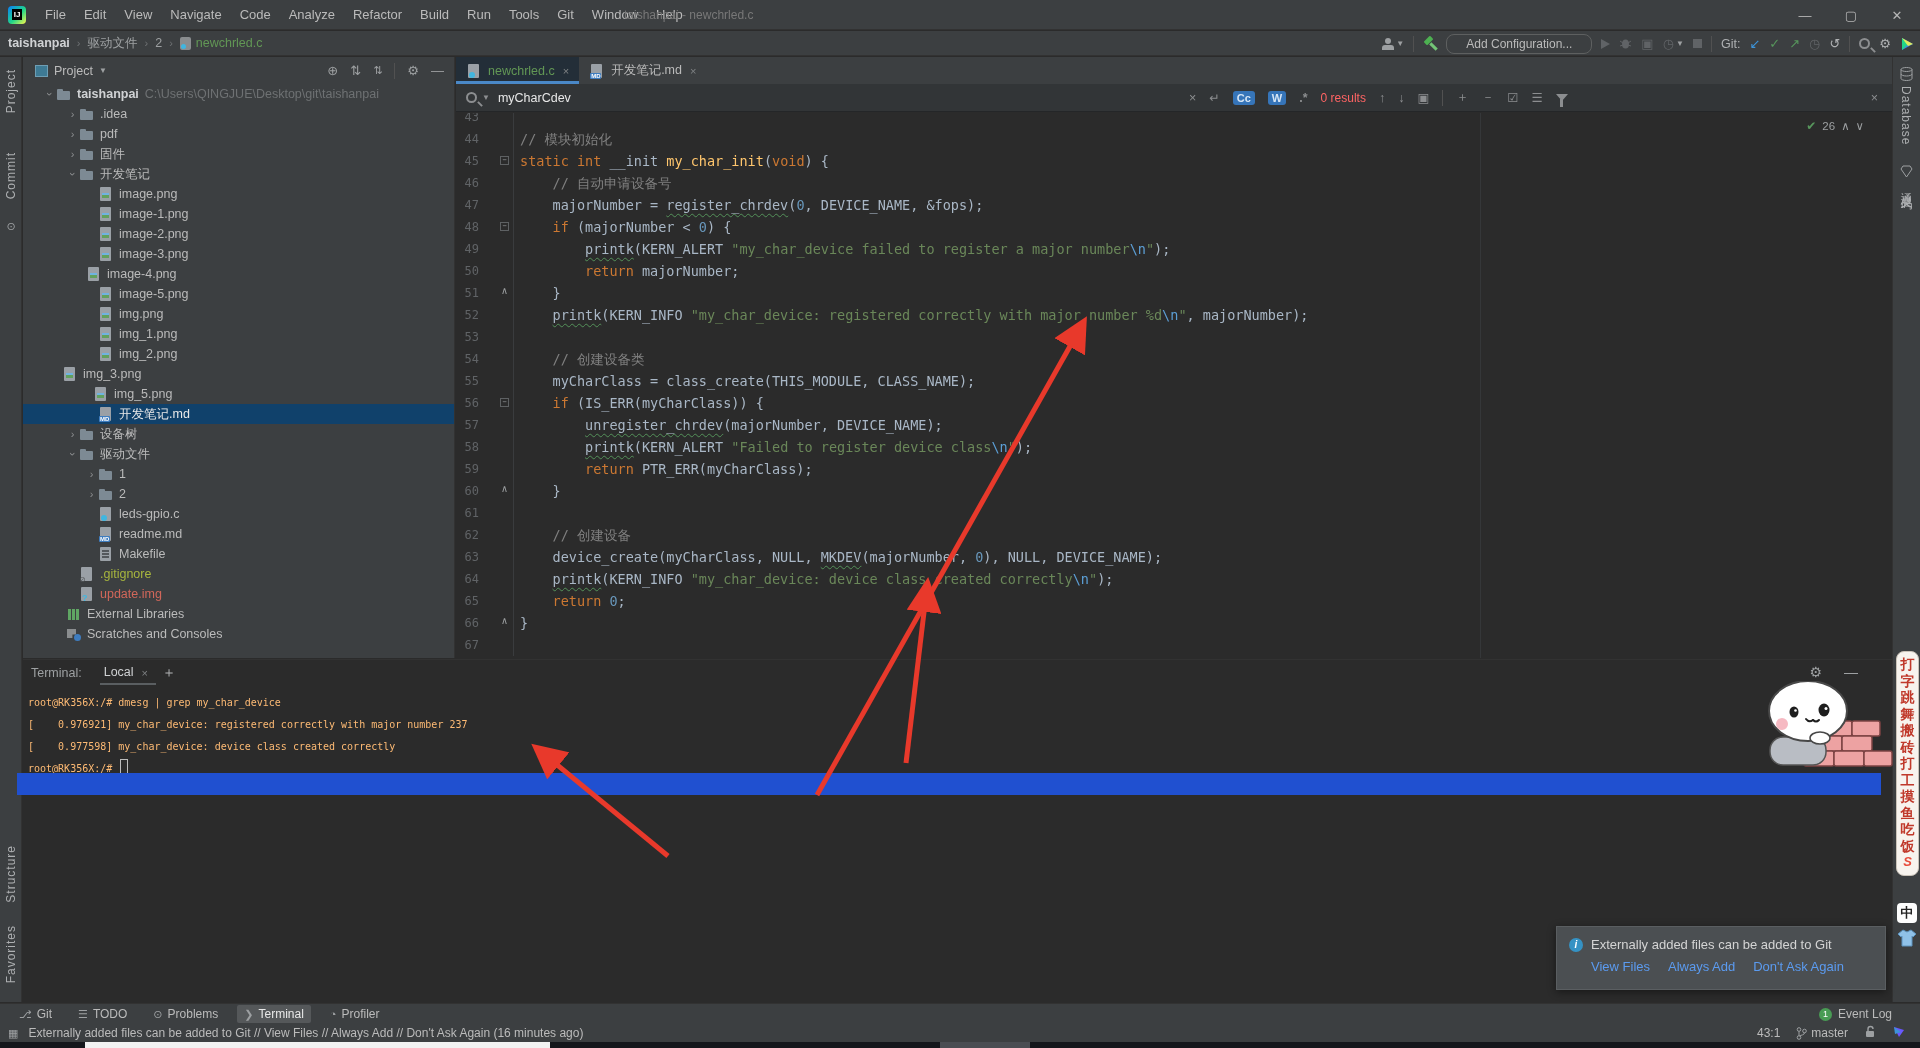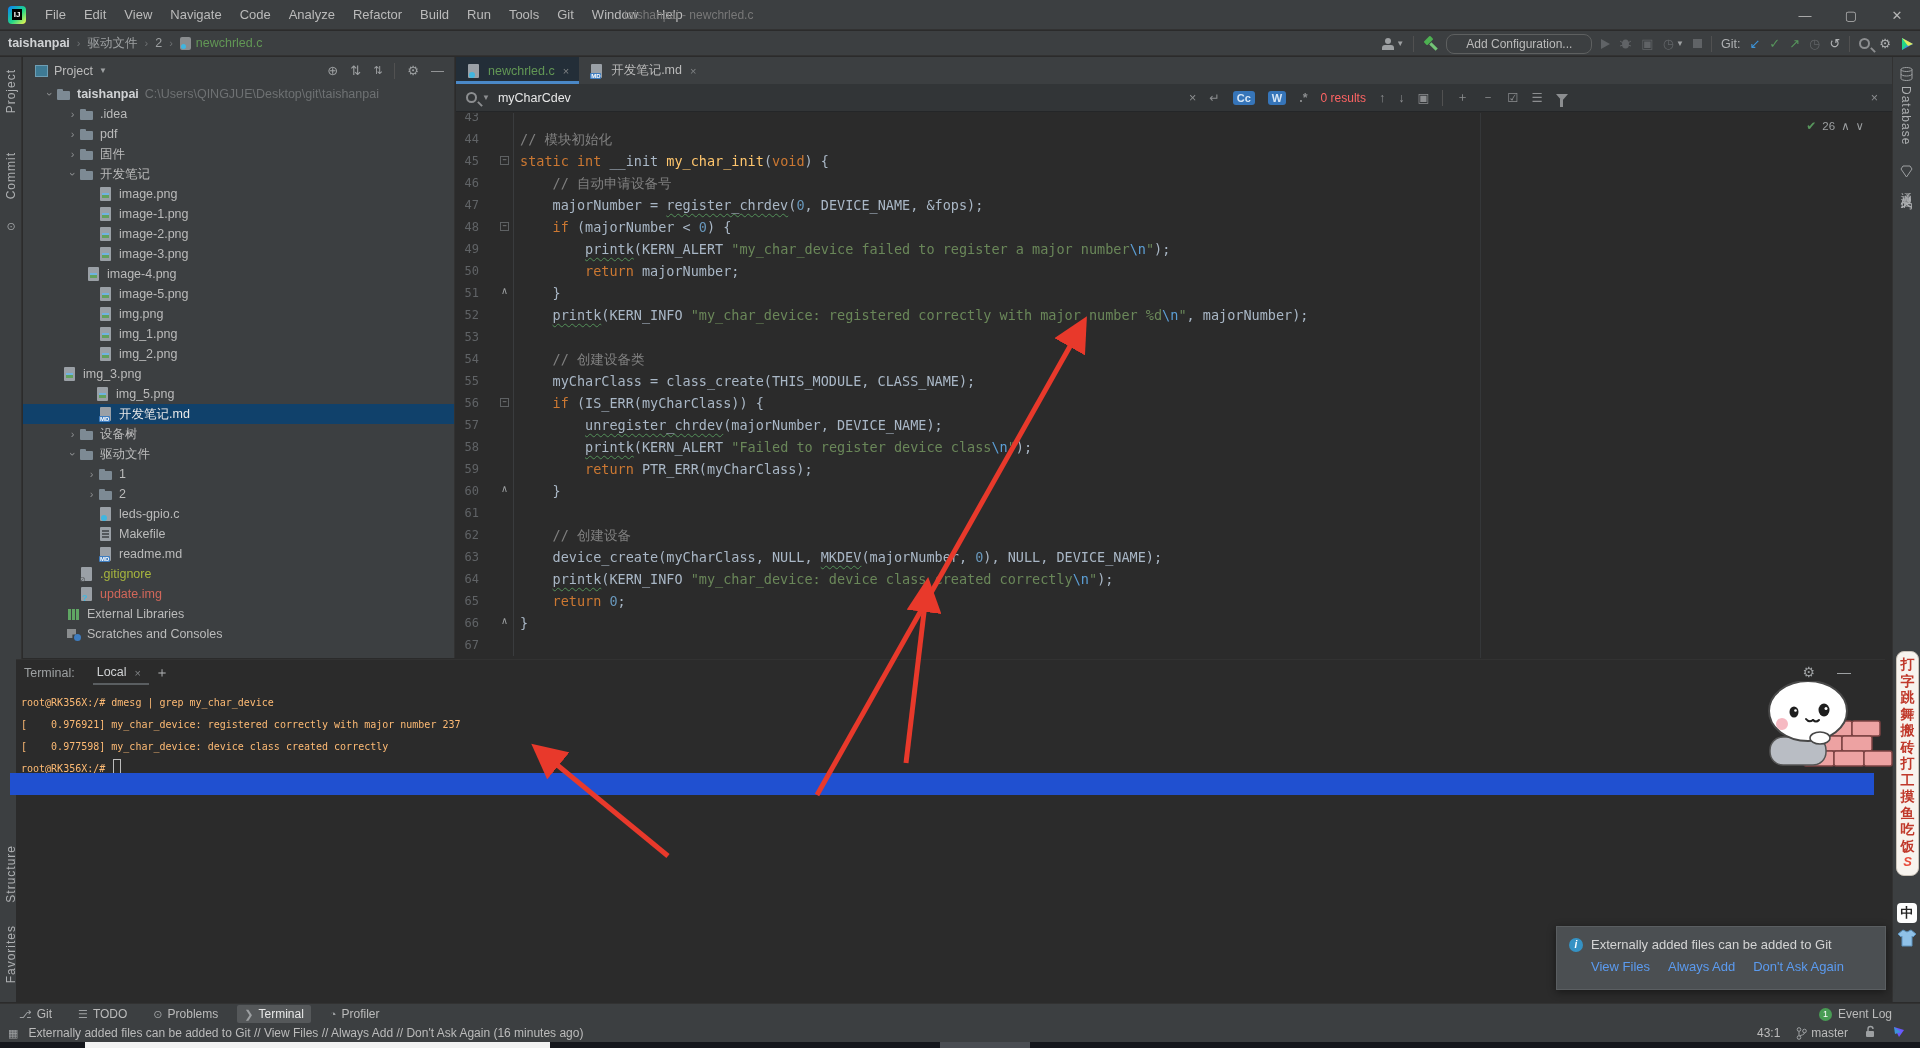--- a/index.html
+++ b/index.html
@@ -120,21 +120,21 @@
   .c-w { color:#a9b7c6; text-decoration:underline wavy #549159 1px; text-underline-offset:3px; }
   .margin-guide { position:absolute; left:1024px; top:56px; width:1px; height:545px; background:#353739; }
   .inspect { position:absolute; right:28px; top:62px; font-size:11.5px; color:#9da0a2; display:flex; gap:6px; align-items:center; }
   .inspect .ok { color:#57965c; font-size:12px; }
 
   
   .rstrip { position:absolute; right:0; top:57px; width:28px; height:945px; background:#3c3f41; border-left:1px solid #323232; }
   .rs-item { position:absolute; right:0; width:28px; display:flex; flex-direction:column; align-items:center; gap:5px; }
 
   
-  .terminal { position:absolute; left:16px; top:659px; width:1869px; height:343px; background:#2b2b2b; border-top:1px solid #323232; }
+  .terminal { position:absolute; left:23px; top:659px; width:1869px; height:343px; background:#2b2b2b; border-top:1px solid #323232; }
   .term-head { position:absolute; left:0; top:0; width:100%; height:26px; display:flex; align-items:center; font-size:12.5px; }
   .term-label { color:#9da0a2; margin-left:8px; }
   .term-tab { color:#d0d2d4; margin-left:22px; position:relative; padding-bottom:2px; }
   .term-tab::after { content:""; position:absolute; left:-4px; right:-22px; bottom:-4px; height:2px; background:#5a5e61; }
   .term-x { color:#7f8284; margin-left:8px; font-size:11px; }
   .term-plus { color:#afb1b3; margin-left:14px; font-size:14px; }
   .term-tools { position:absolute; right:34px; top:4px; display:flex; gap:22px; color:#9da0a2; font-size:14px; }
   .term-body { position:absolute; left:5px; top:32px; font-family:"DejaVu Sans Mono","Liberation Mono",monospace;
     font-size:10px; color:#fdba74; }
   .tl { height:22px; line-height:22px; white-space:pre; }
@@ -369,21 +369,21 @@
         <div class="trow" style="padding-left: 62px;">
           <span class="spacer"></span>
           <span class="ti ti-page ti-image"></span>
           <span>img_2.png</span>
         </div>
         <div class="trow" style="padding-left: 26px;">
           <span class="spacer"></span>
           <span class="ti ti-page ti-image"></span>
           <span>img_3.png</span>
         </div>
-        <div class="trow" style="padding-left: 59px;">
+        <div class="trow" style="padding-left: 26px; margin-left: 31px;">
           <span class="spacer"></span>
           <span class="ti ti-page ti-image"></span>
           <span>img_5.png</span>
         </div>
         <div class="trow sel" style="padding-left: 62px;">
           <span class="spacer"></span>
           <span class="ti ti-page ti-md"></span>
           <span>开发笔记.md</span>
         </div>
         <div class="trow" style="padding-left: 43px;">
@@ -406,27 +406,27 @@
           <span class="ti ti-folder"></span>
           <span>2</span>
         </div>
         <div class="trow" style="padding-left: 62px;">
           <span class="spacer"></span>
           <span class="ti ti-page ti-c"></span>
           <span>leds-gpio.c</span>
         </div>
         <div class="trow" style="padding-left: 62px;">
           <span class="spacer"></span>
+          <span class="ti ti-page ti-md"></span>
+          <span>readme.md</span>
+        </div>
+        <div class="trow" style="padding-left: 62px;">
+          <span class="spacer"></span>
           <span class="ti ti-page ti-lines"></span>
           <span>Makefile</span>
-        </div>
-        <div class="trow" style="padding-left: 62px;">
-          <span class="spacer"></span>
-          <span class="ti ti-page ti-md"></span>
-          <span>readme.md</span>
         </div>
         <div class="trow" style="padding-left: 43px;">
           <span class="spacer"></span>
           <span class="ti ti-page ti-ignore"></span>
           <span style="color: rgb(167, 181, 62);">.gitignore</span>
         </div>
         <div class="trow" style="padding-left: 43px;">
           <span class="spacer"></span>
           <span class="ti ti-page ti-q"></span>
           <span style="color: rgb(209, 103, 90);">update.img</span>

